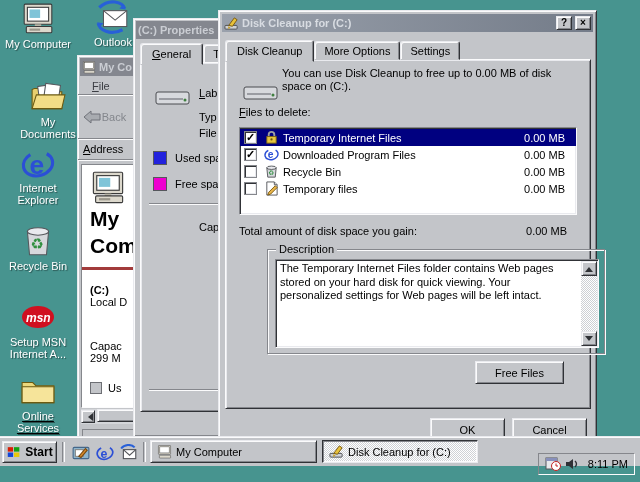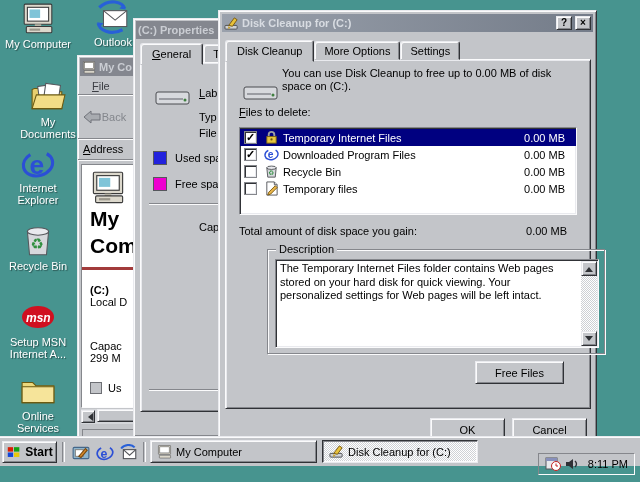--- a/index.html
+++ b/index.html
@@ -197,21 +197,21 @@
   <div class="dicon narrow" style="top:300px;">
     <span class="img">
       <svg width="38" height="28" viewBox="0 0 36 26">
           <ellipse cx="18" cy="13" rx="16" ry="11" fill="#d01020"></ellipse>
           <text x="6" y="18" font-size="12" font-style="italic" font-weight="bold" fill="#fff">msn</text>
         </svg>
     </span>
     <span class="lbl">Setup MSN Internet A...</span>
   </div>
 
-  <div class="dicon narrow" style="top:374px;">
+  <div class="dicon narrow" style="top:374px;text-decoration:underline;">
     <span class="img">
       <svg width="36" height="30" viewBox="0 0 34 28">
           <path d="M2 6 h10 l3 3 h17 v16 H2 Z" fill="#ecd87c" stroke="#6b5a10"></path>
           <path d="M2 10 h30 v15 H2 Z" fill="#f6e49a" stroke="#6b5a10"></path>
         </svg>
     </span>
     <span class="lbl">Online Services</span>
   </div>
 
   <div class="win raised" id="win-mycomputer">

